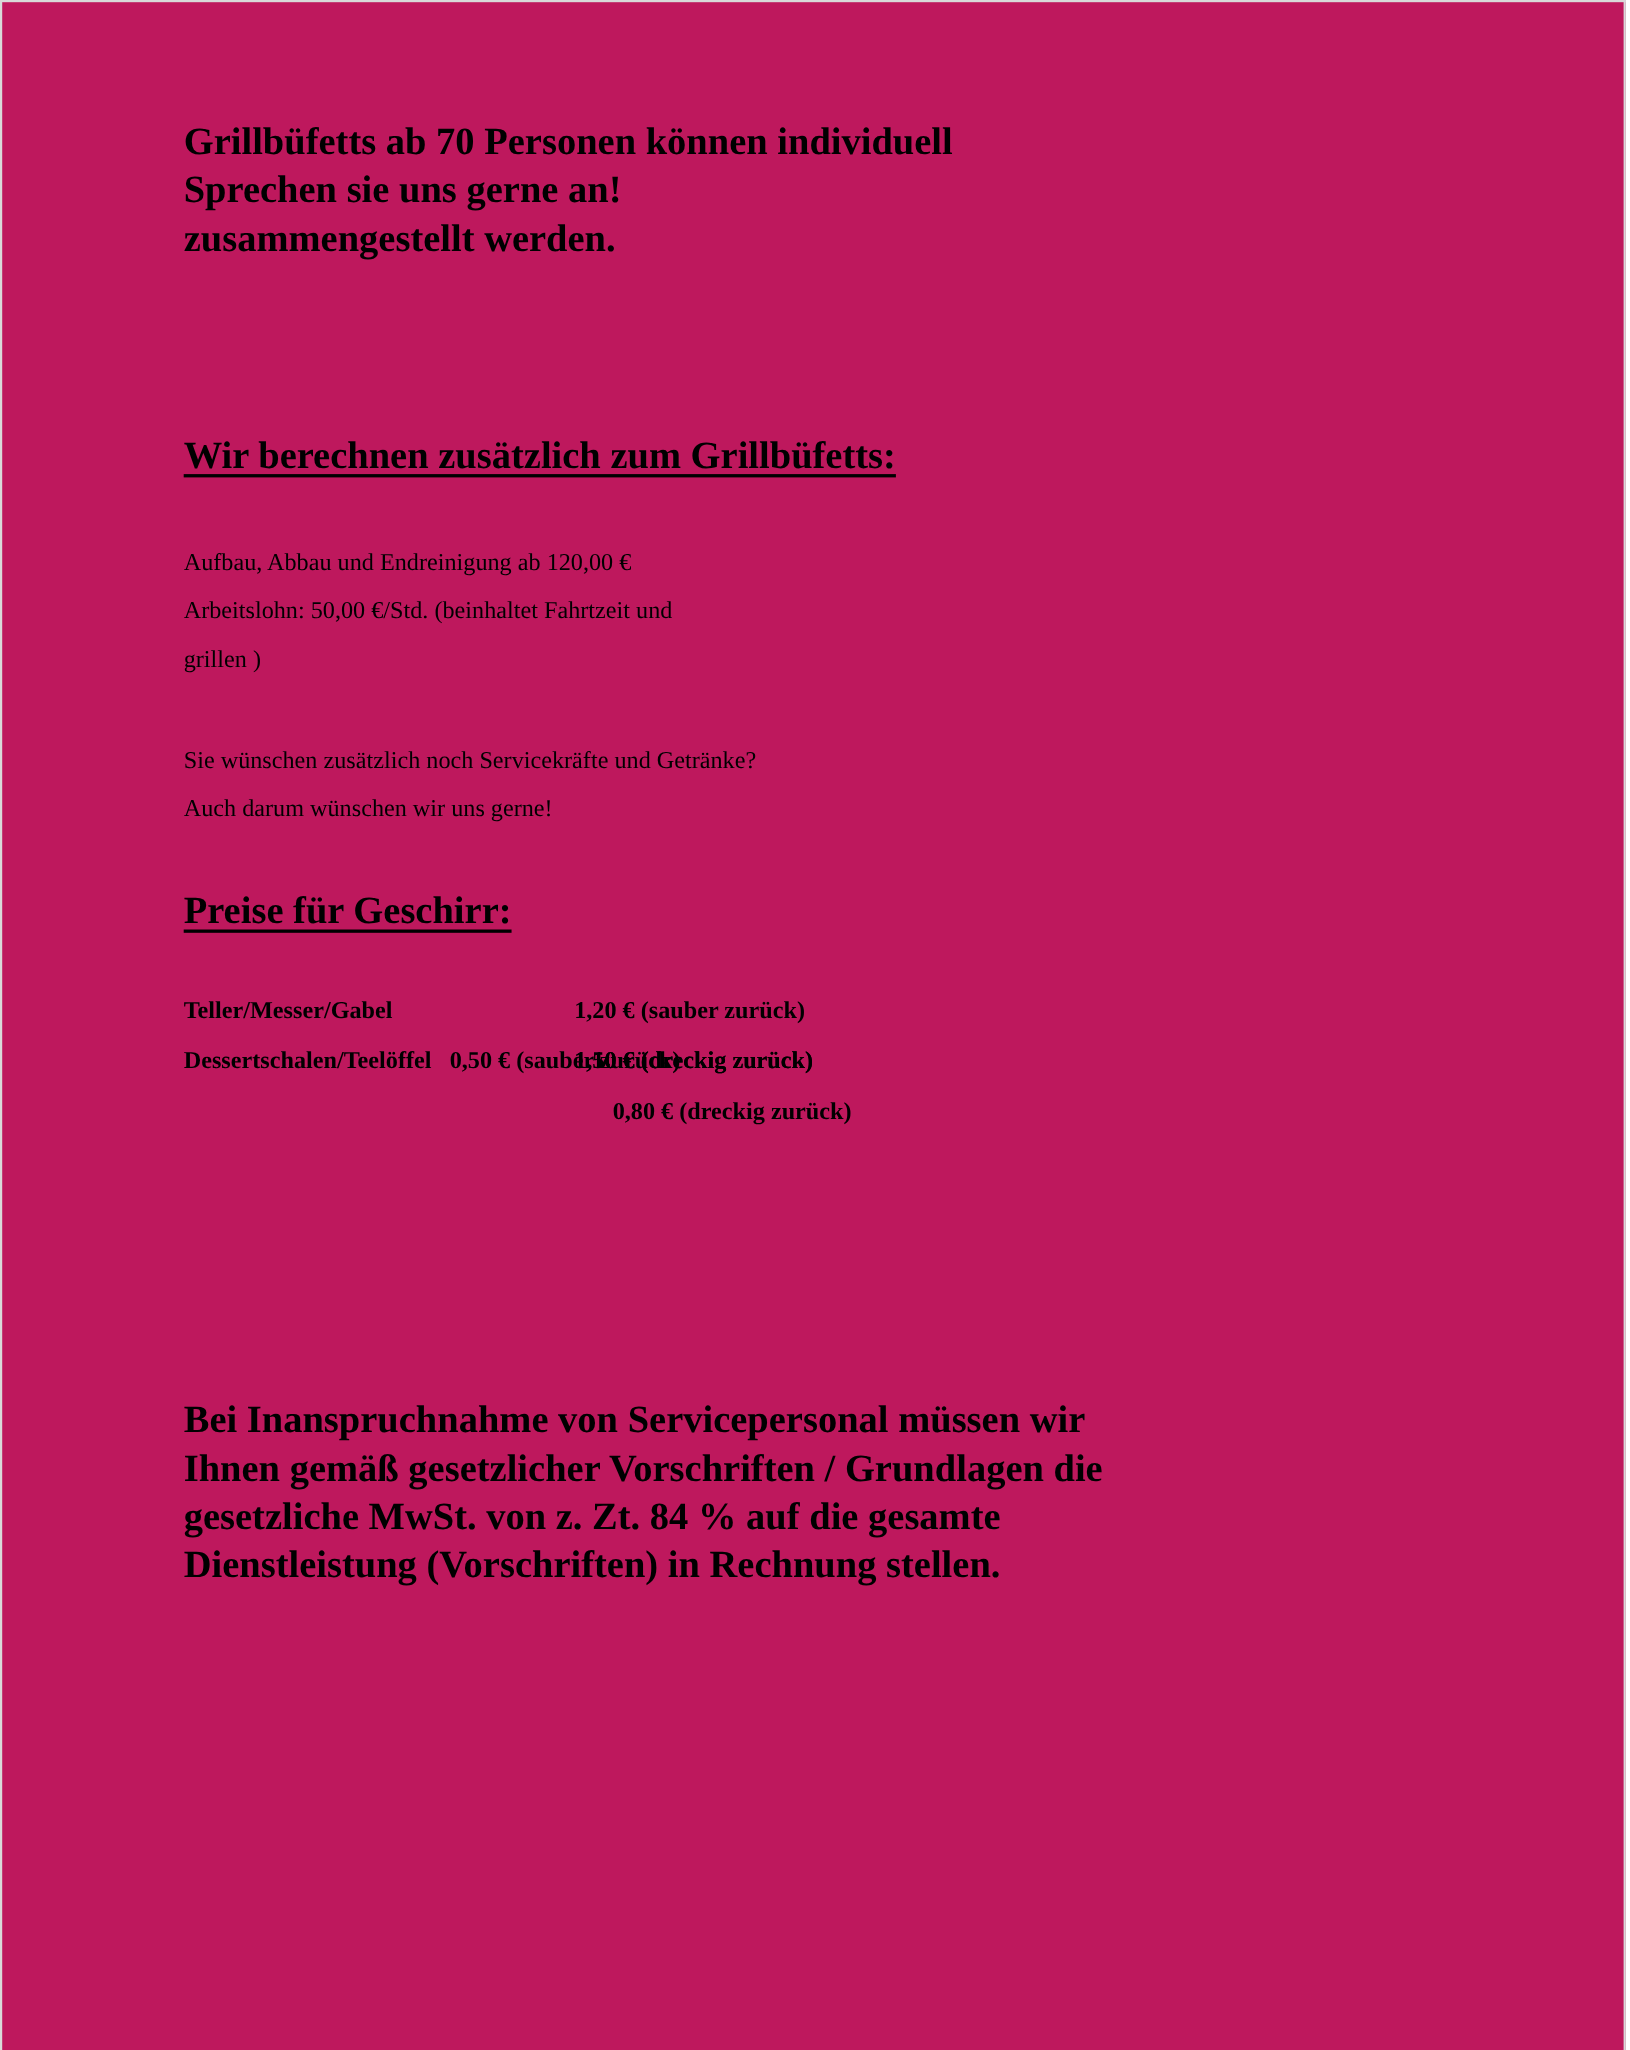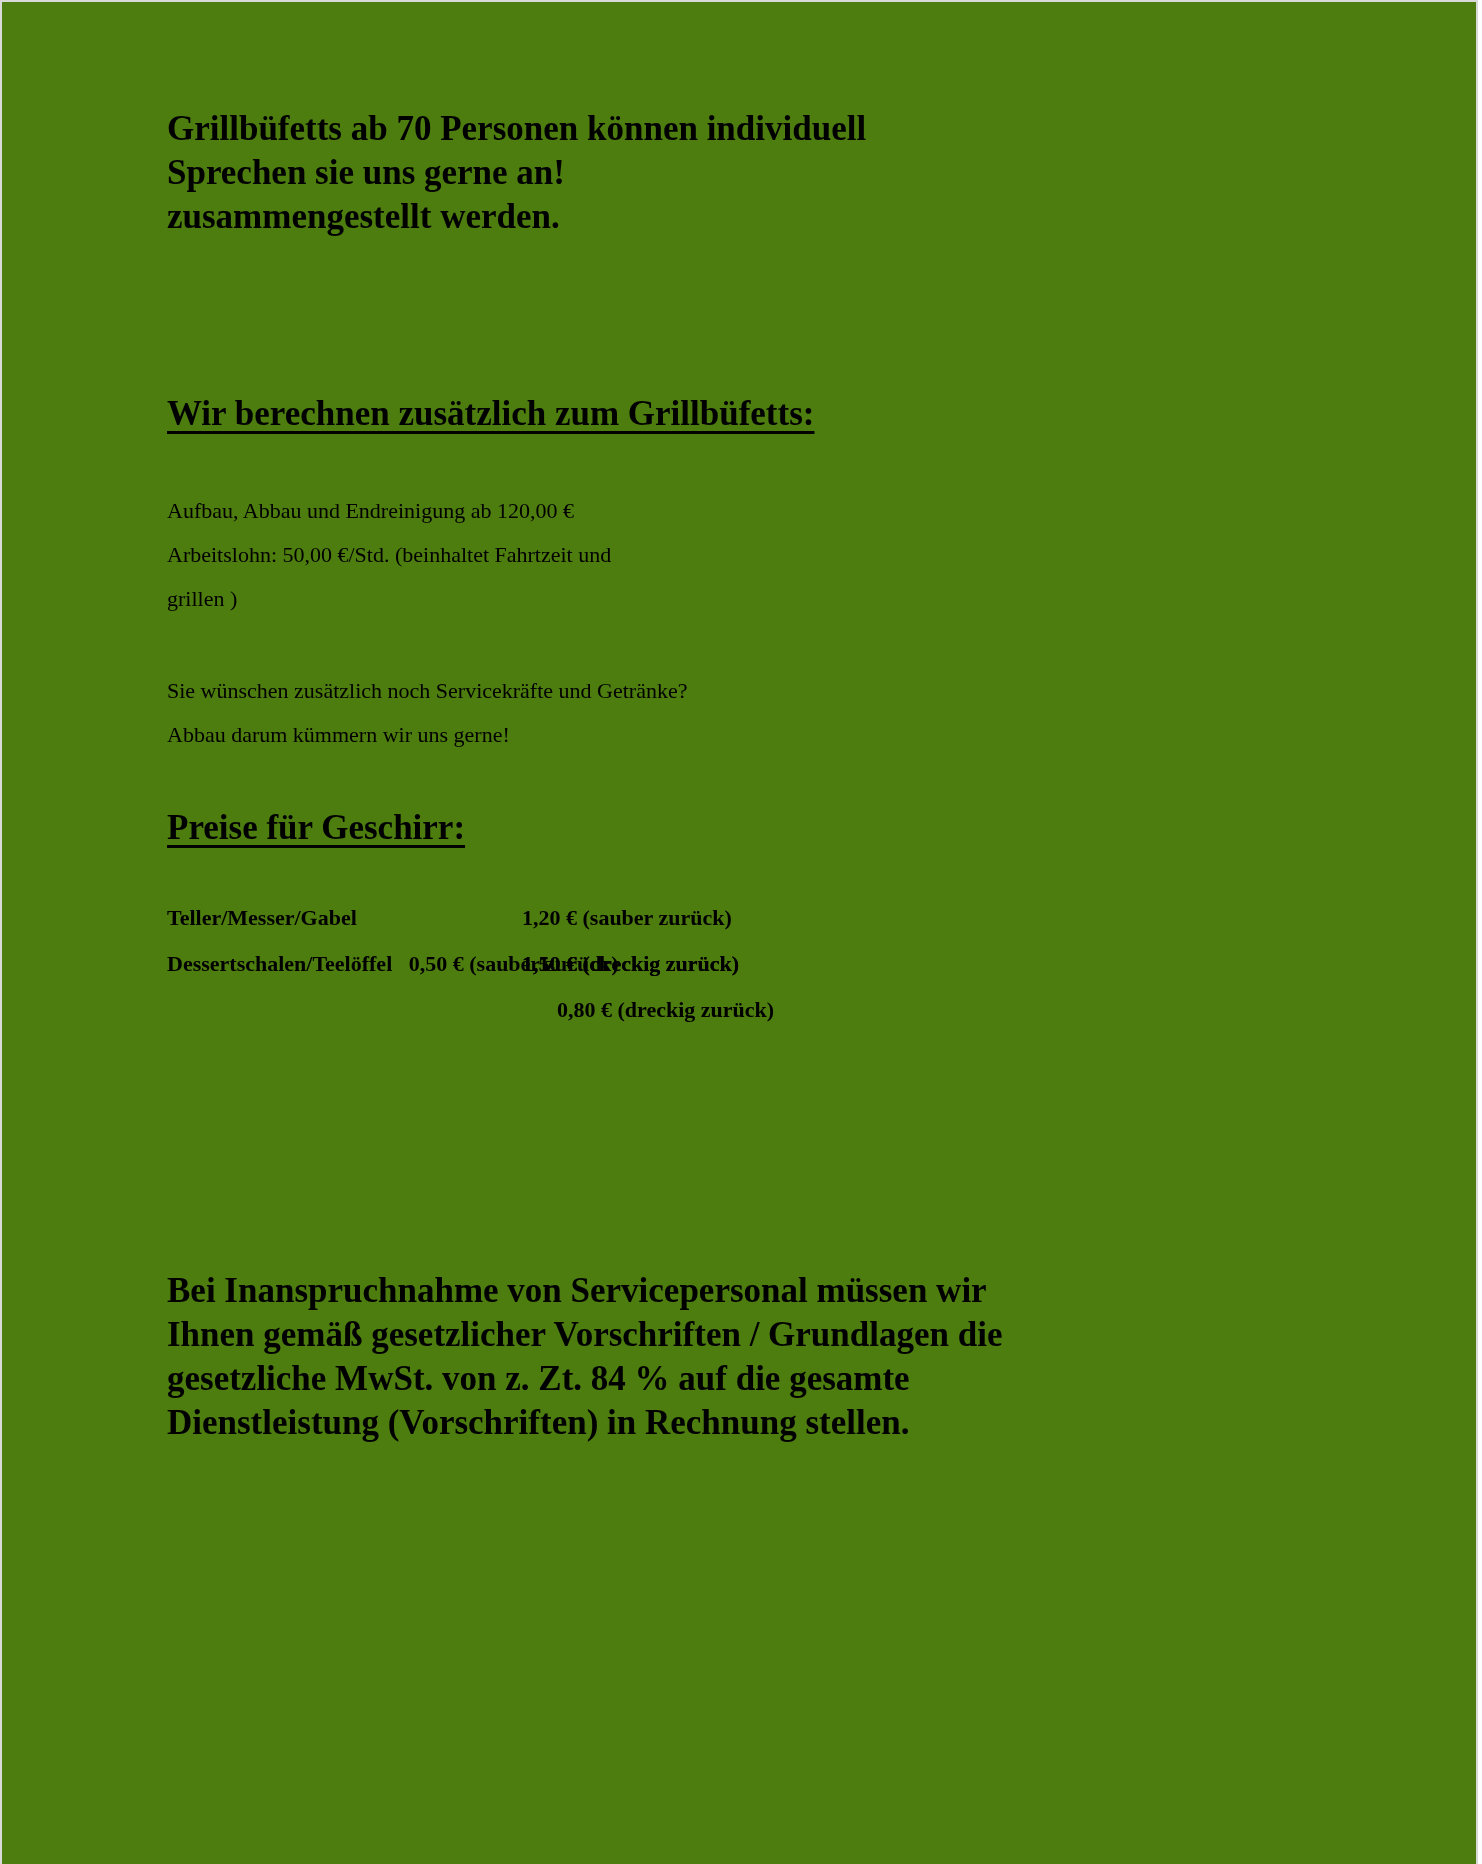--- a/index.html
+++ b/index.html
@@ -13,21 +13,21 @@
     position: relative;
     overflow: hidden;
     font-family: "Liberation Serif", "DejaVu Serif", serif;
     color: #000000;
   }
   .page {
     position: absolute;
     left: 0; top: 0;
     width: 1478px;
     height: 1864px;
-    background: #4d7c0f;
+    background: #be185d;
     border-top: 2px solid #d9d9d9;
     border-left: 2px solid #d9d9d9;
     border-right: 2px solid #d9d9d9;
     box-sizing: border-box;
   }
   .block {
     position: absolute;
     left: 165px;
     font-size: 22px;
     line-height: 44px;
@@ -66,21 +66,21 @@
   <div class="block bold uline surcharge-h">Wir berechnen zusätzlich zum Grillbüfetts:</div>
 
   <div class="block surcharges">
     <div>Aufbau, Abbau und Endreinigung ab 120,00 €</div>
     <div>Arbeitslohn: 50,00 €/Std. (beinhaltet Fahrtzeit und</div>
     <div>grillen )</div>
   </div>
 
   <div class="block service">
     <div>Sie wünschen zusätzlich noch Servicekräfte und Getränke?</div>
-    <div>Abbau darum kümmern wir uns gerne!</div>
+    <div>Auch darum wünschen wir uns gerne!</div>
   </div>
 
   <div class="block bold uline dishes-h">Preise für Geschirr:</div>
 
   <div class="block dish-table">
     <div class="dish-row">
       <span class="dish-label">Teller/Messer/Gabel</span>
       <span class="dish-price col1">1,20 € (sauber zurück)</span>
     </div>
     <div class="dish-row">

